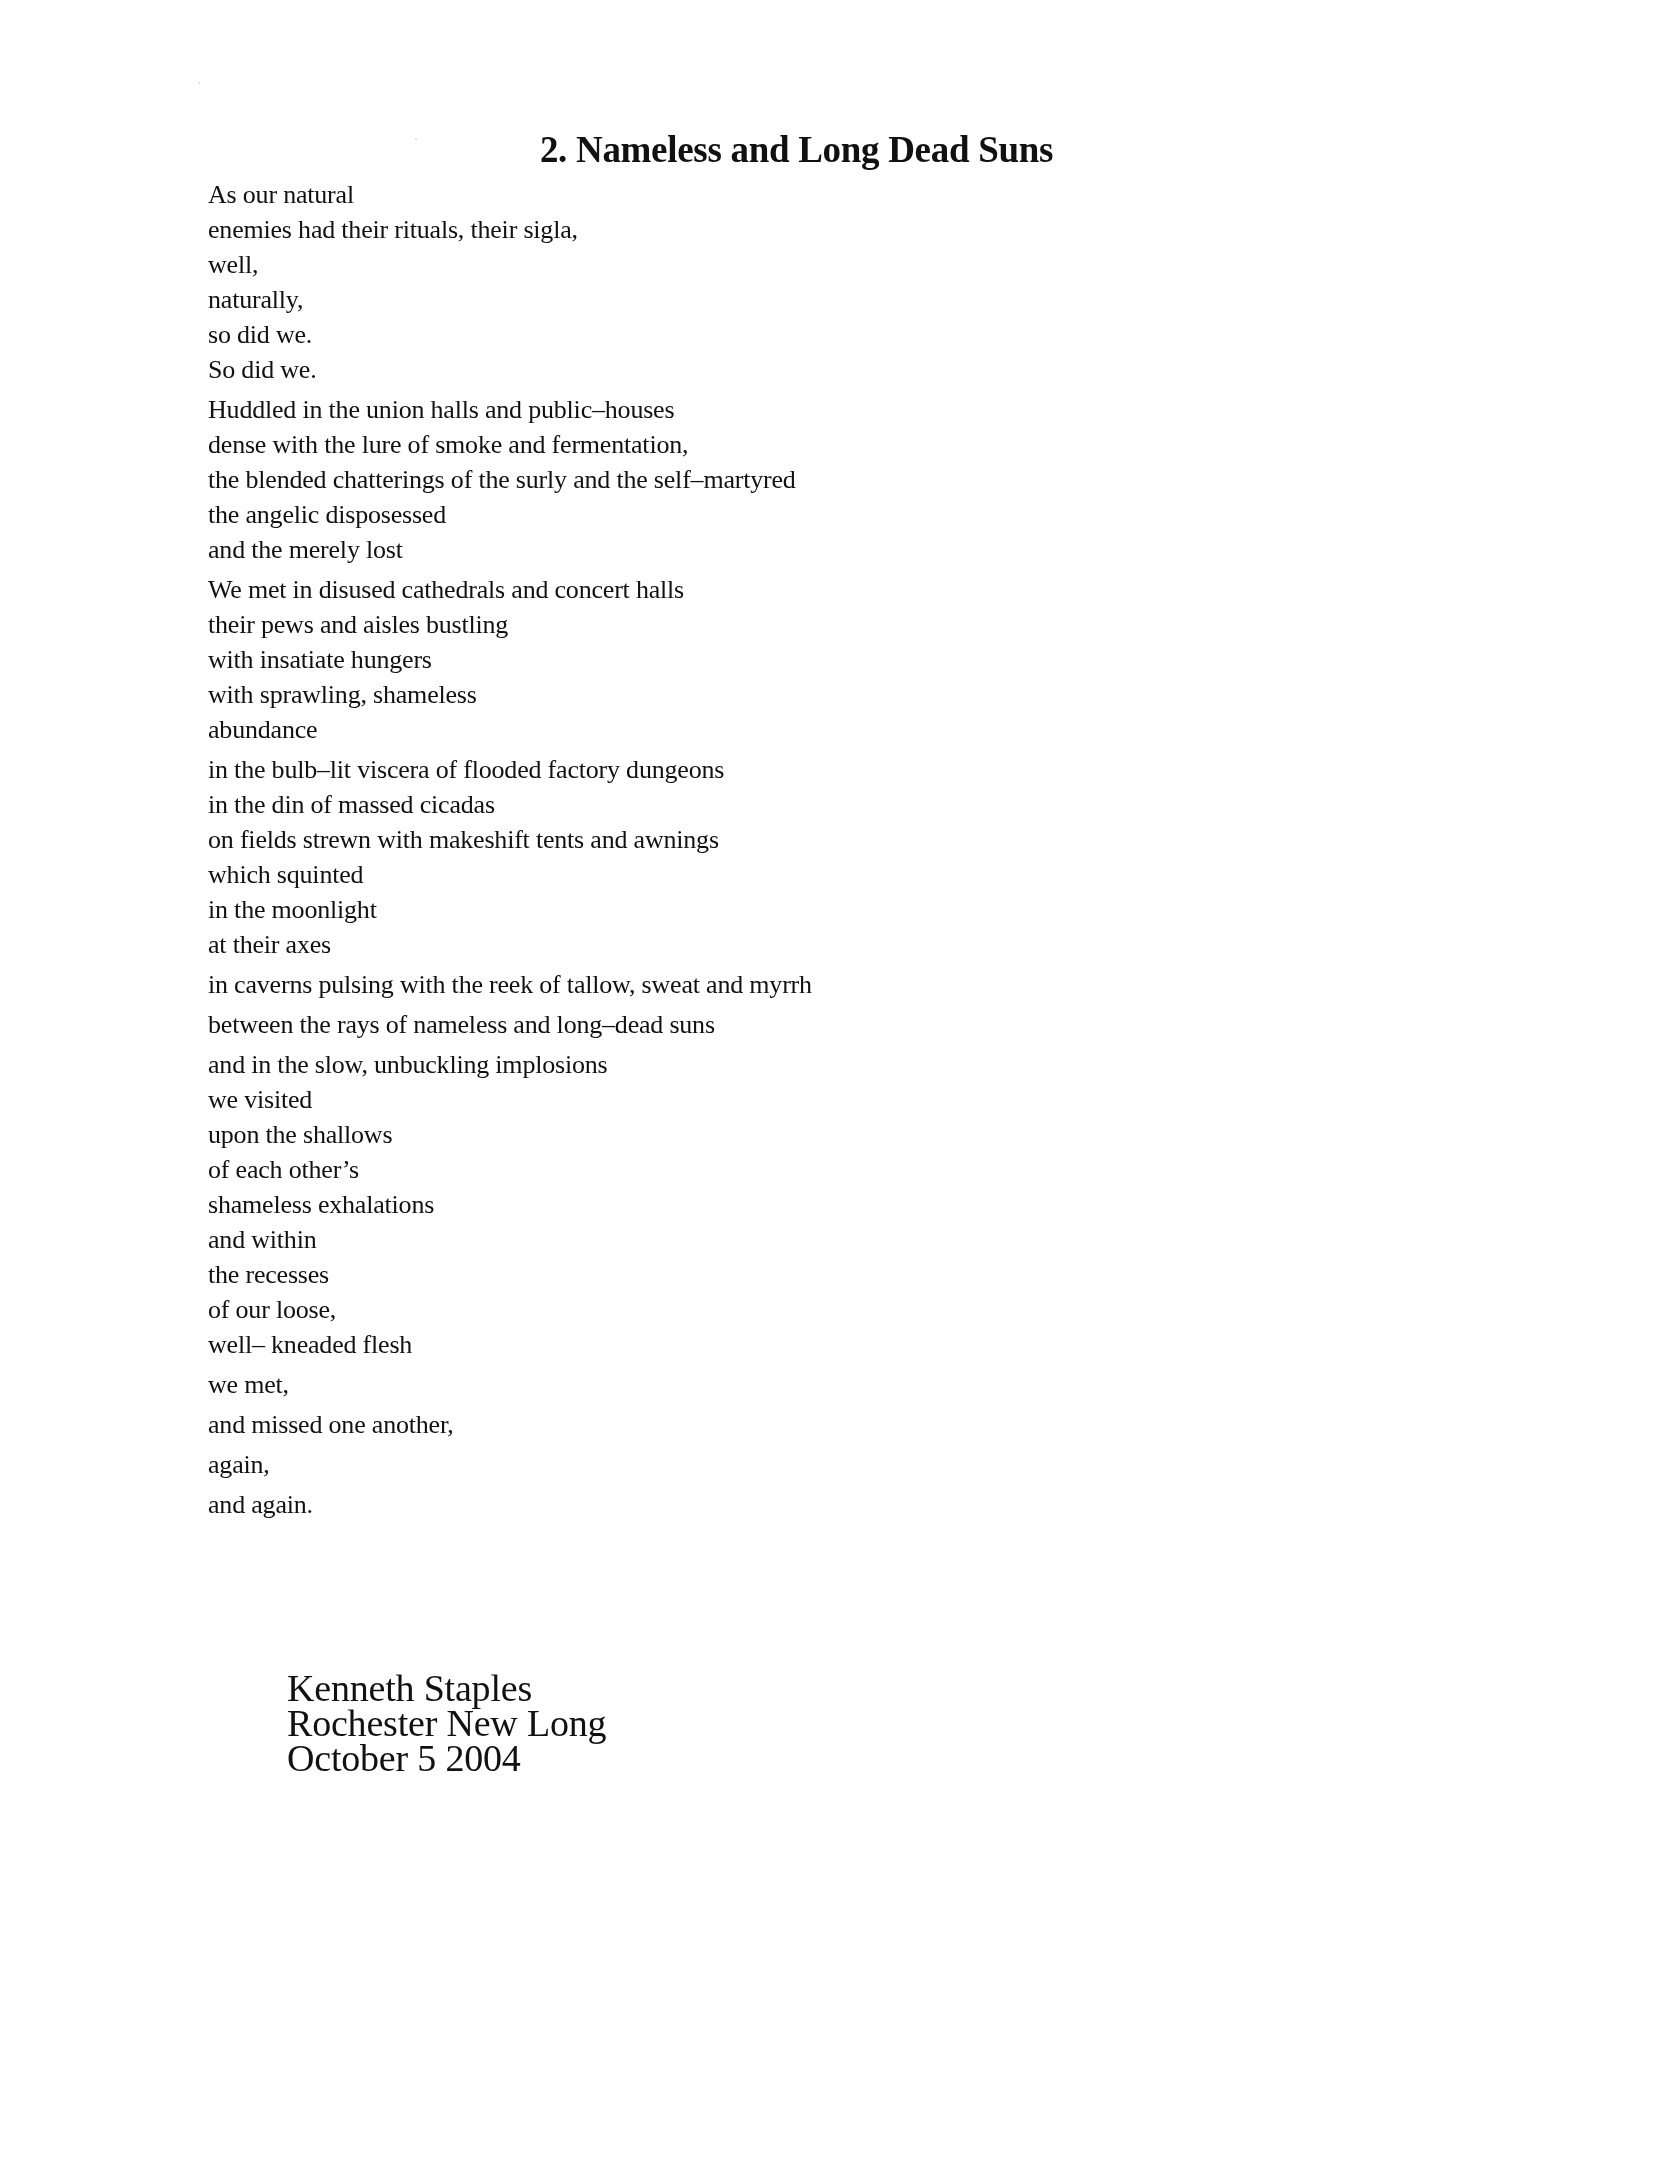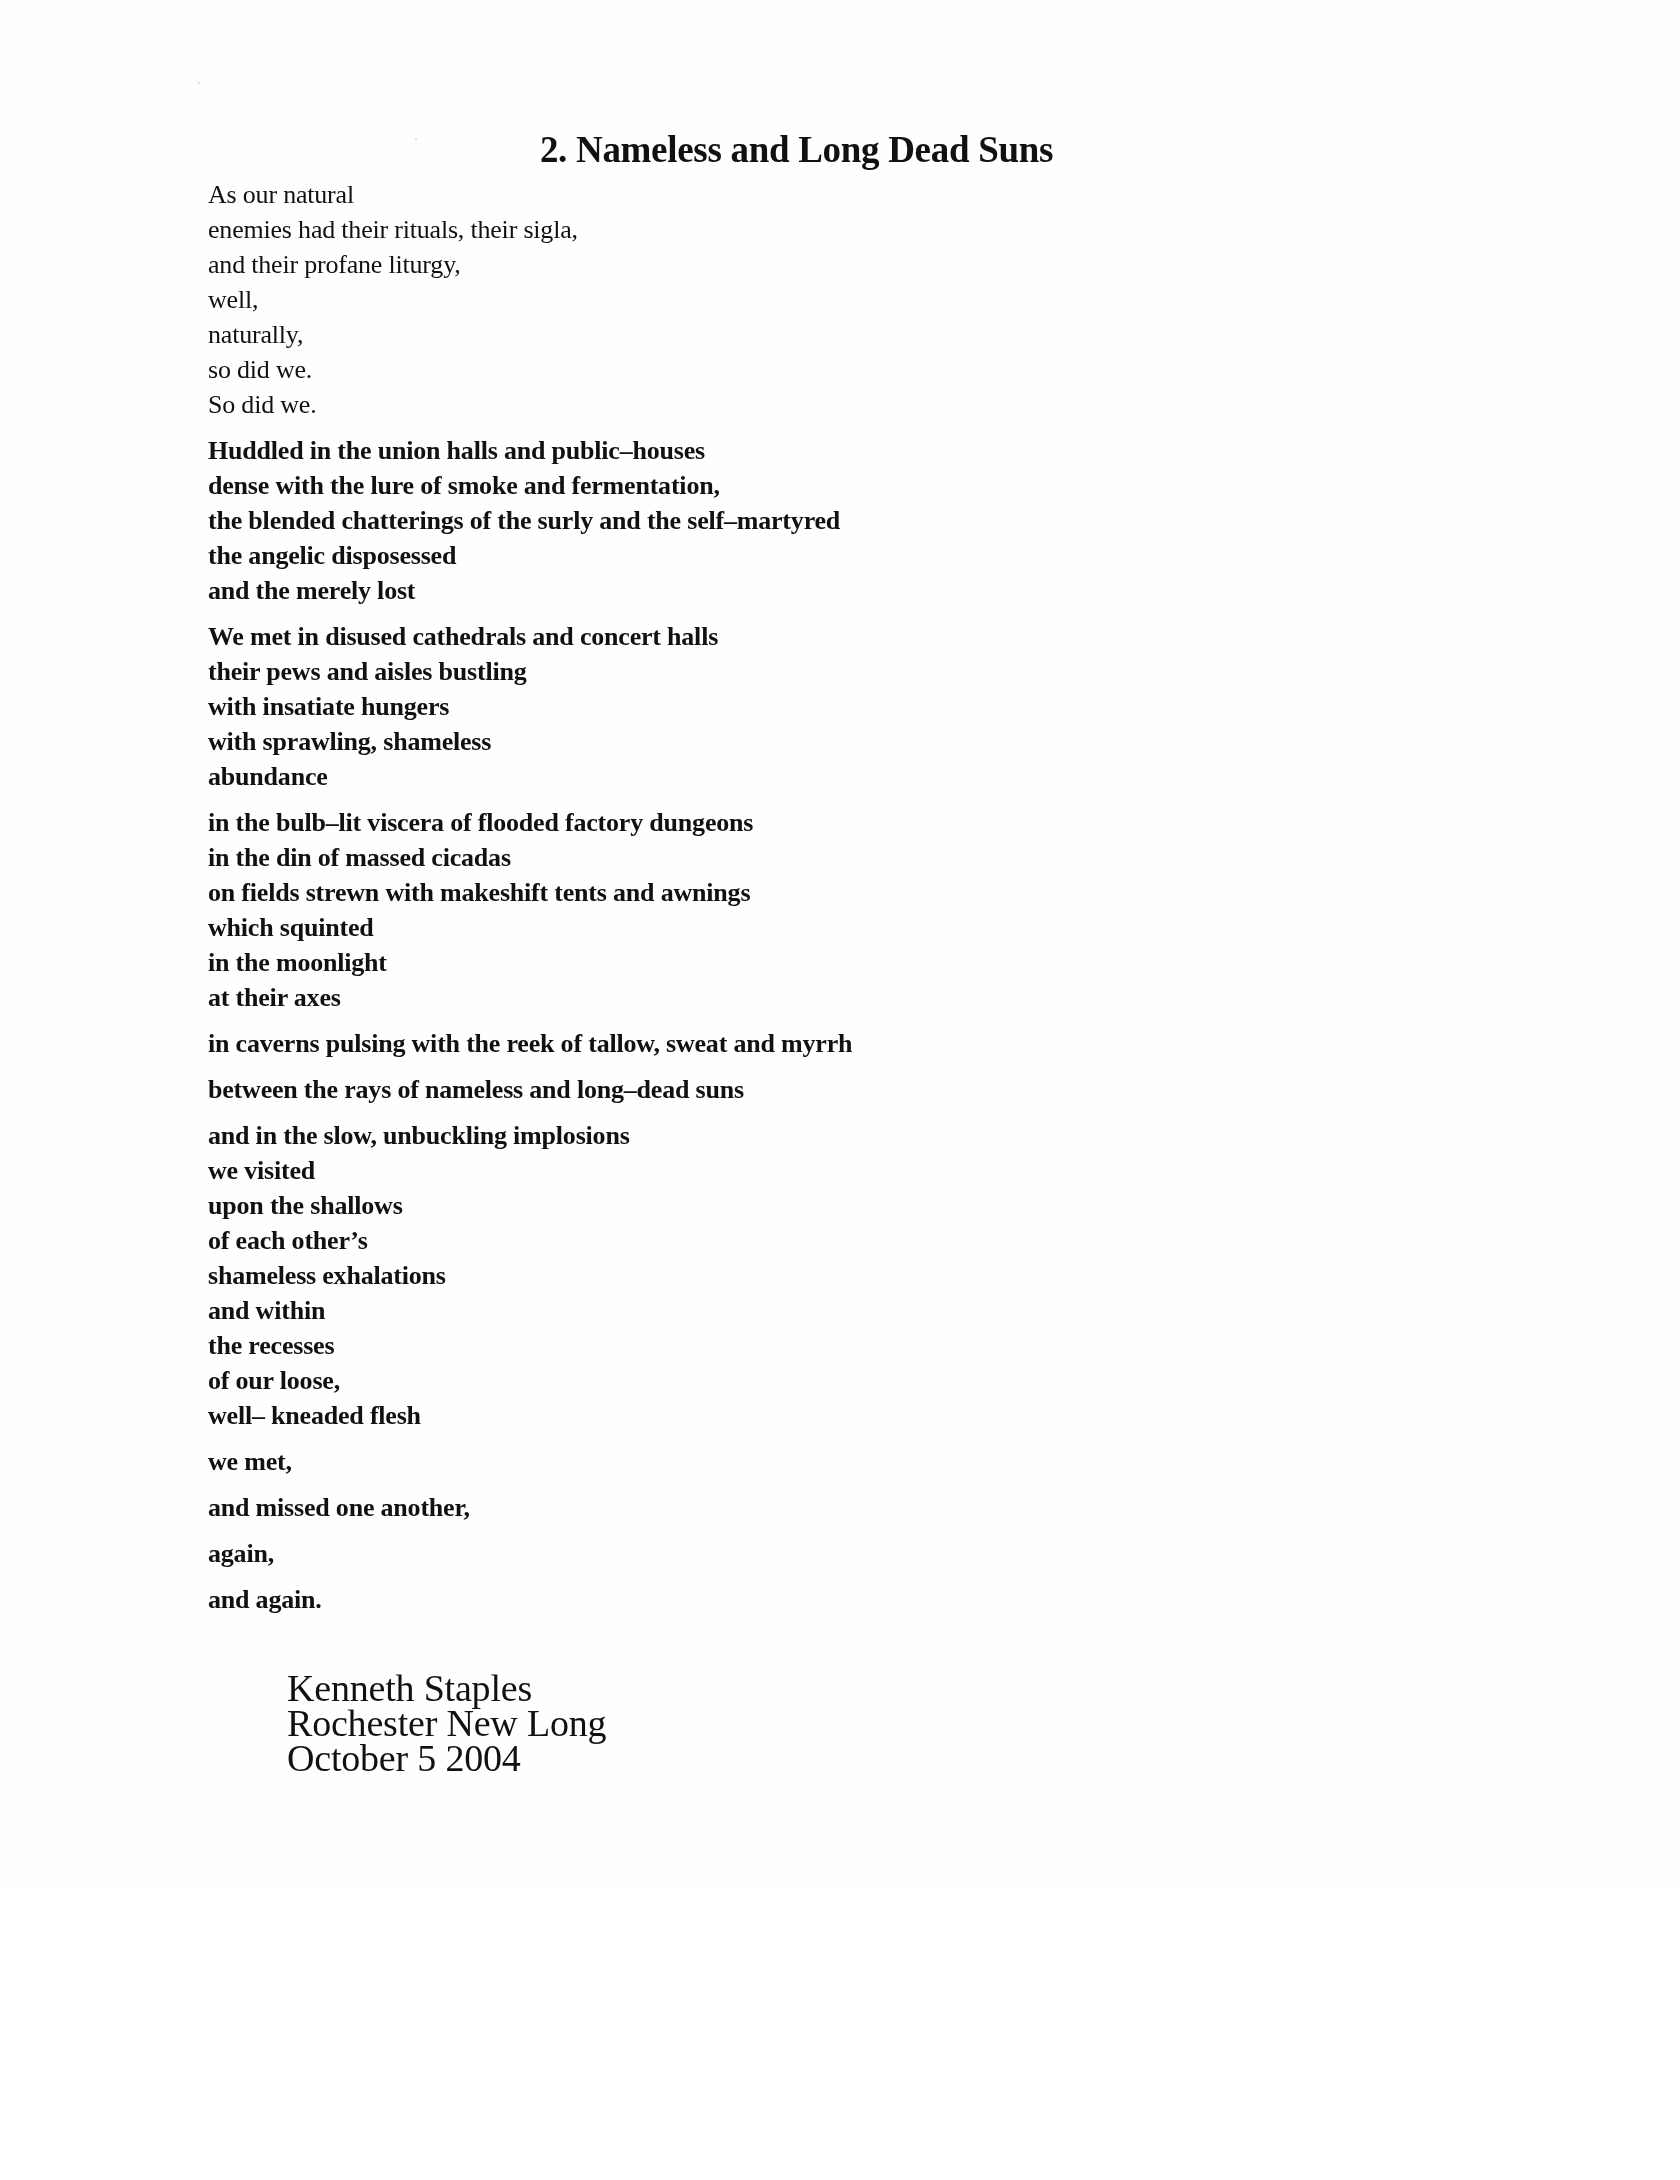--- a/index.html
+++ b/index.html
@@ -44,21 +44,21 @@
     .stanza {
       margin: 0;
     }
     .line {
       display: block;
       font-size: 26px;
       line-height: 35px;
       white-space: pre;
       letter-spacing: -0.2px;
     }
-    .gap-s  { margin-top: 11px; font-weight: bold; }
+    .gap-s  { margin-top: 5px; }
     .signature {
       position: absolute;
       left: 287px;
       top: 1671px;
     }
     .signature .line {
       font-size: 38px;
       line-height: 35px;
     }
     .speck {
@@ -76,21 +76,20 @@
   <span class="speck" style="left:198px;top:82px;"></span>
   <span class="speck" style="left:415px;top:138px;"></span>
 
   <h1 class="title">2. Nameless and Long Dead Suns</h1>
 
   <div class="poem">
 
     <div class="stanza">
       <span class="line">As our natural</span>
       <span class="line">enemies had their rituals, their sigla,</span>
-      <span class="line">and their profane liturgy,</span>
       <span class="line">well,</span>
       <span class="line">naturally,</span>
       <span class="line">so did we.</span>
       <span class="line">So did we.</span>
     </div>
 
     <div class="stanza gap-s">
       <span class="line">Huddled in the union halls and public–houses</span>
       <span class="line">dense with the lure of smoke and fermentation,</span>
       <span class="line">the blended chatterings of the surly and the self–martyred</span>

